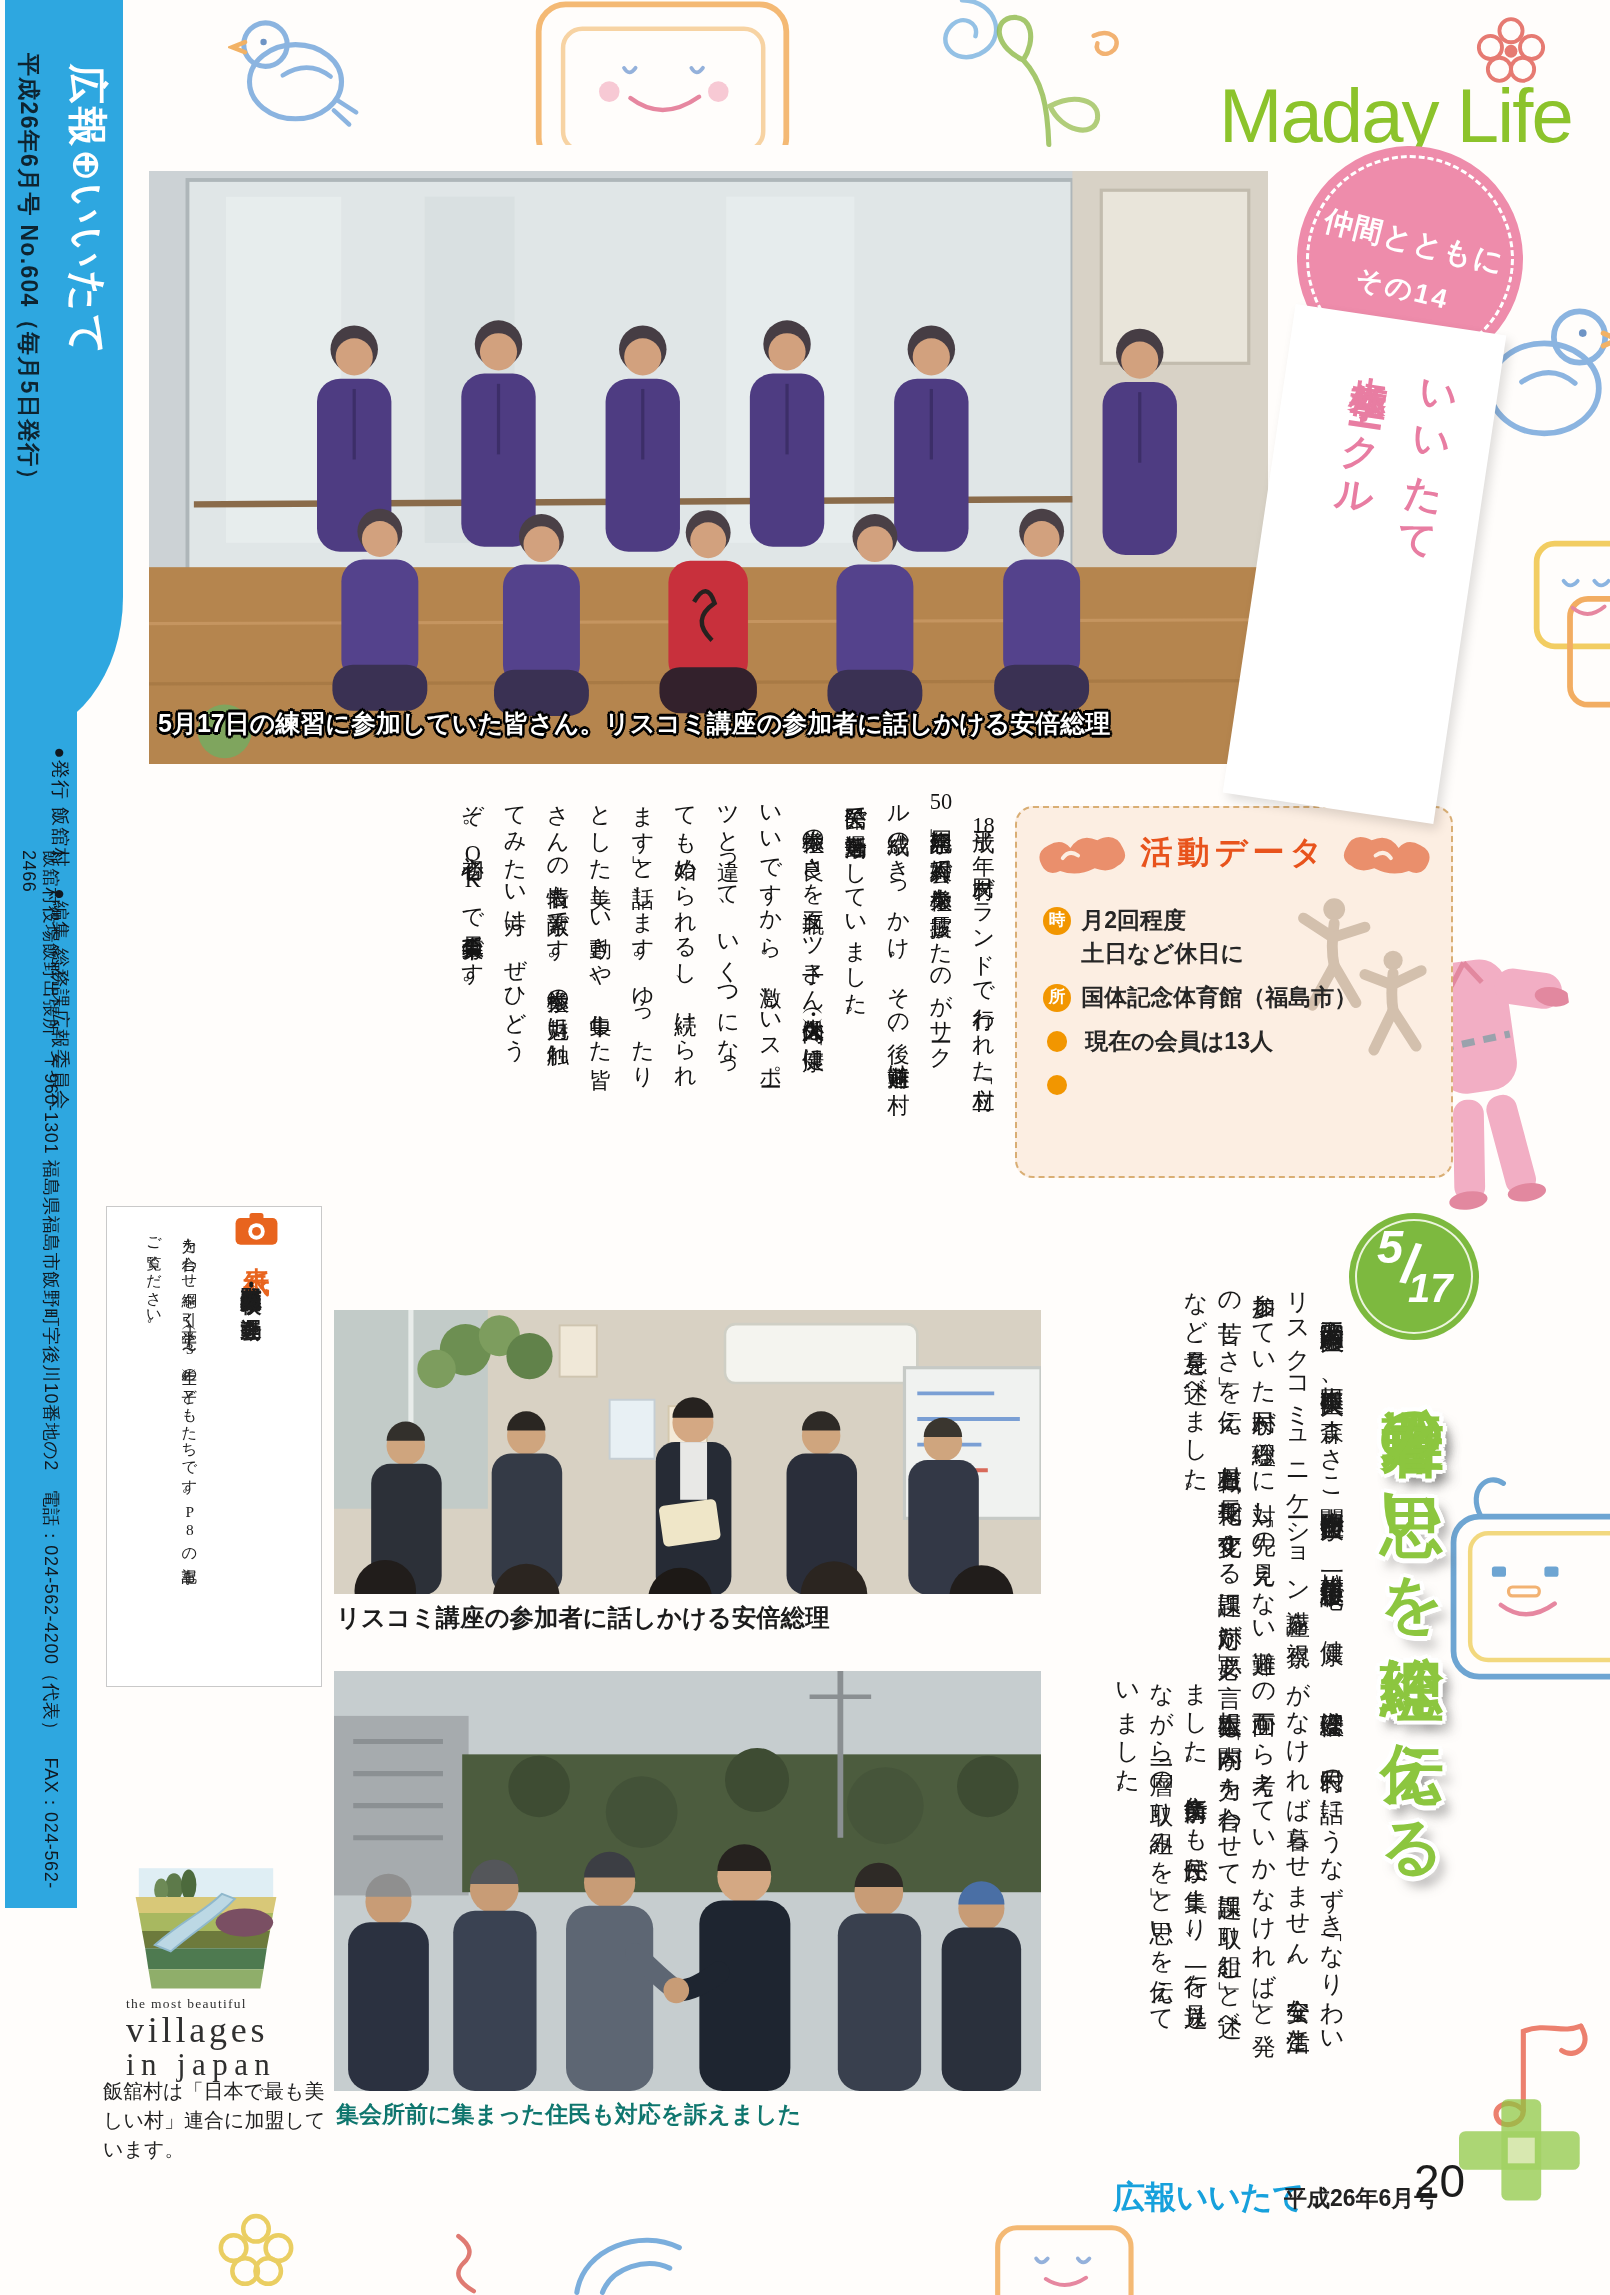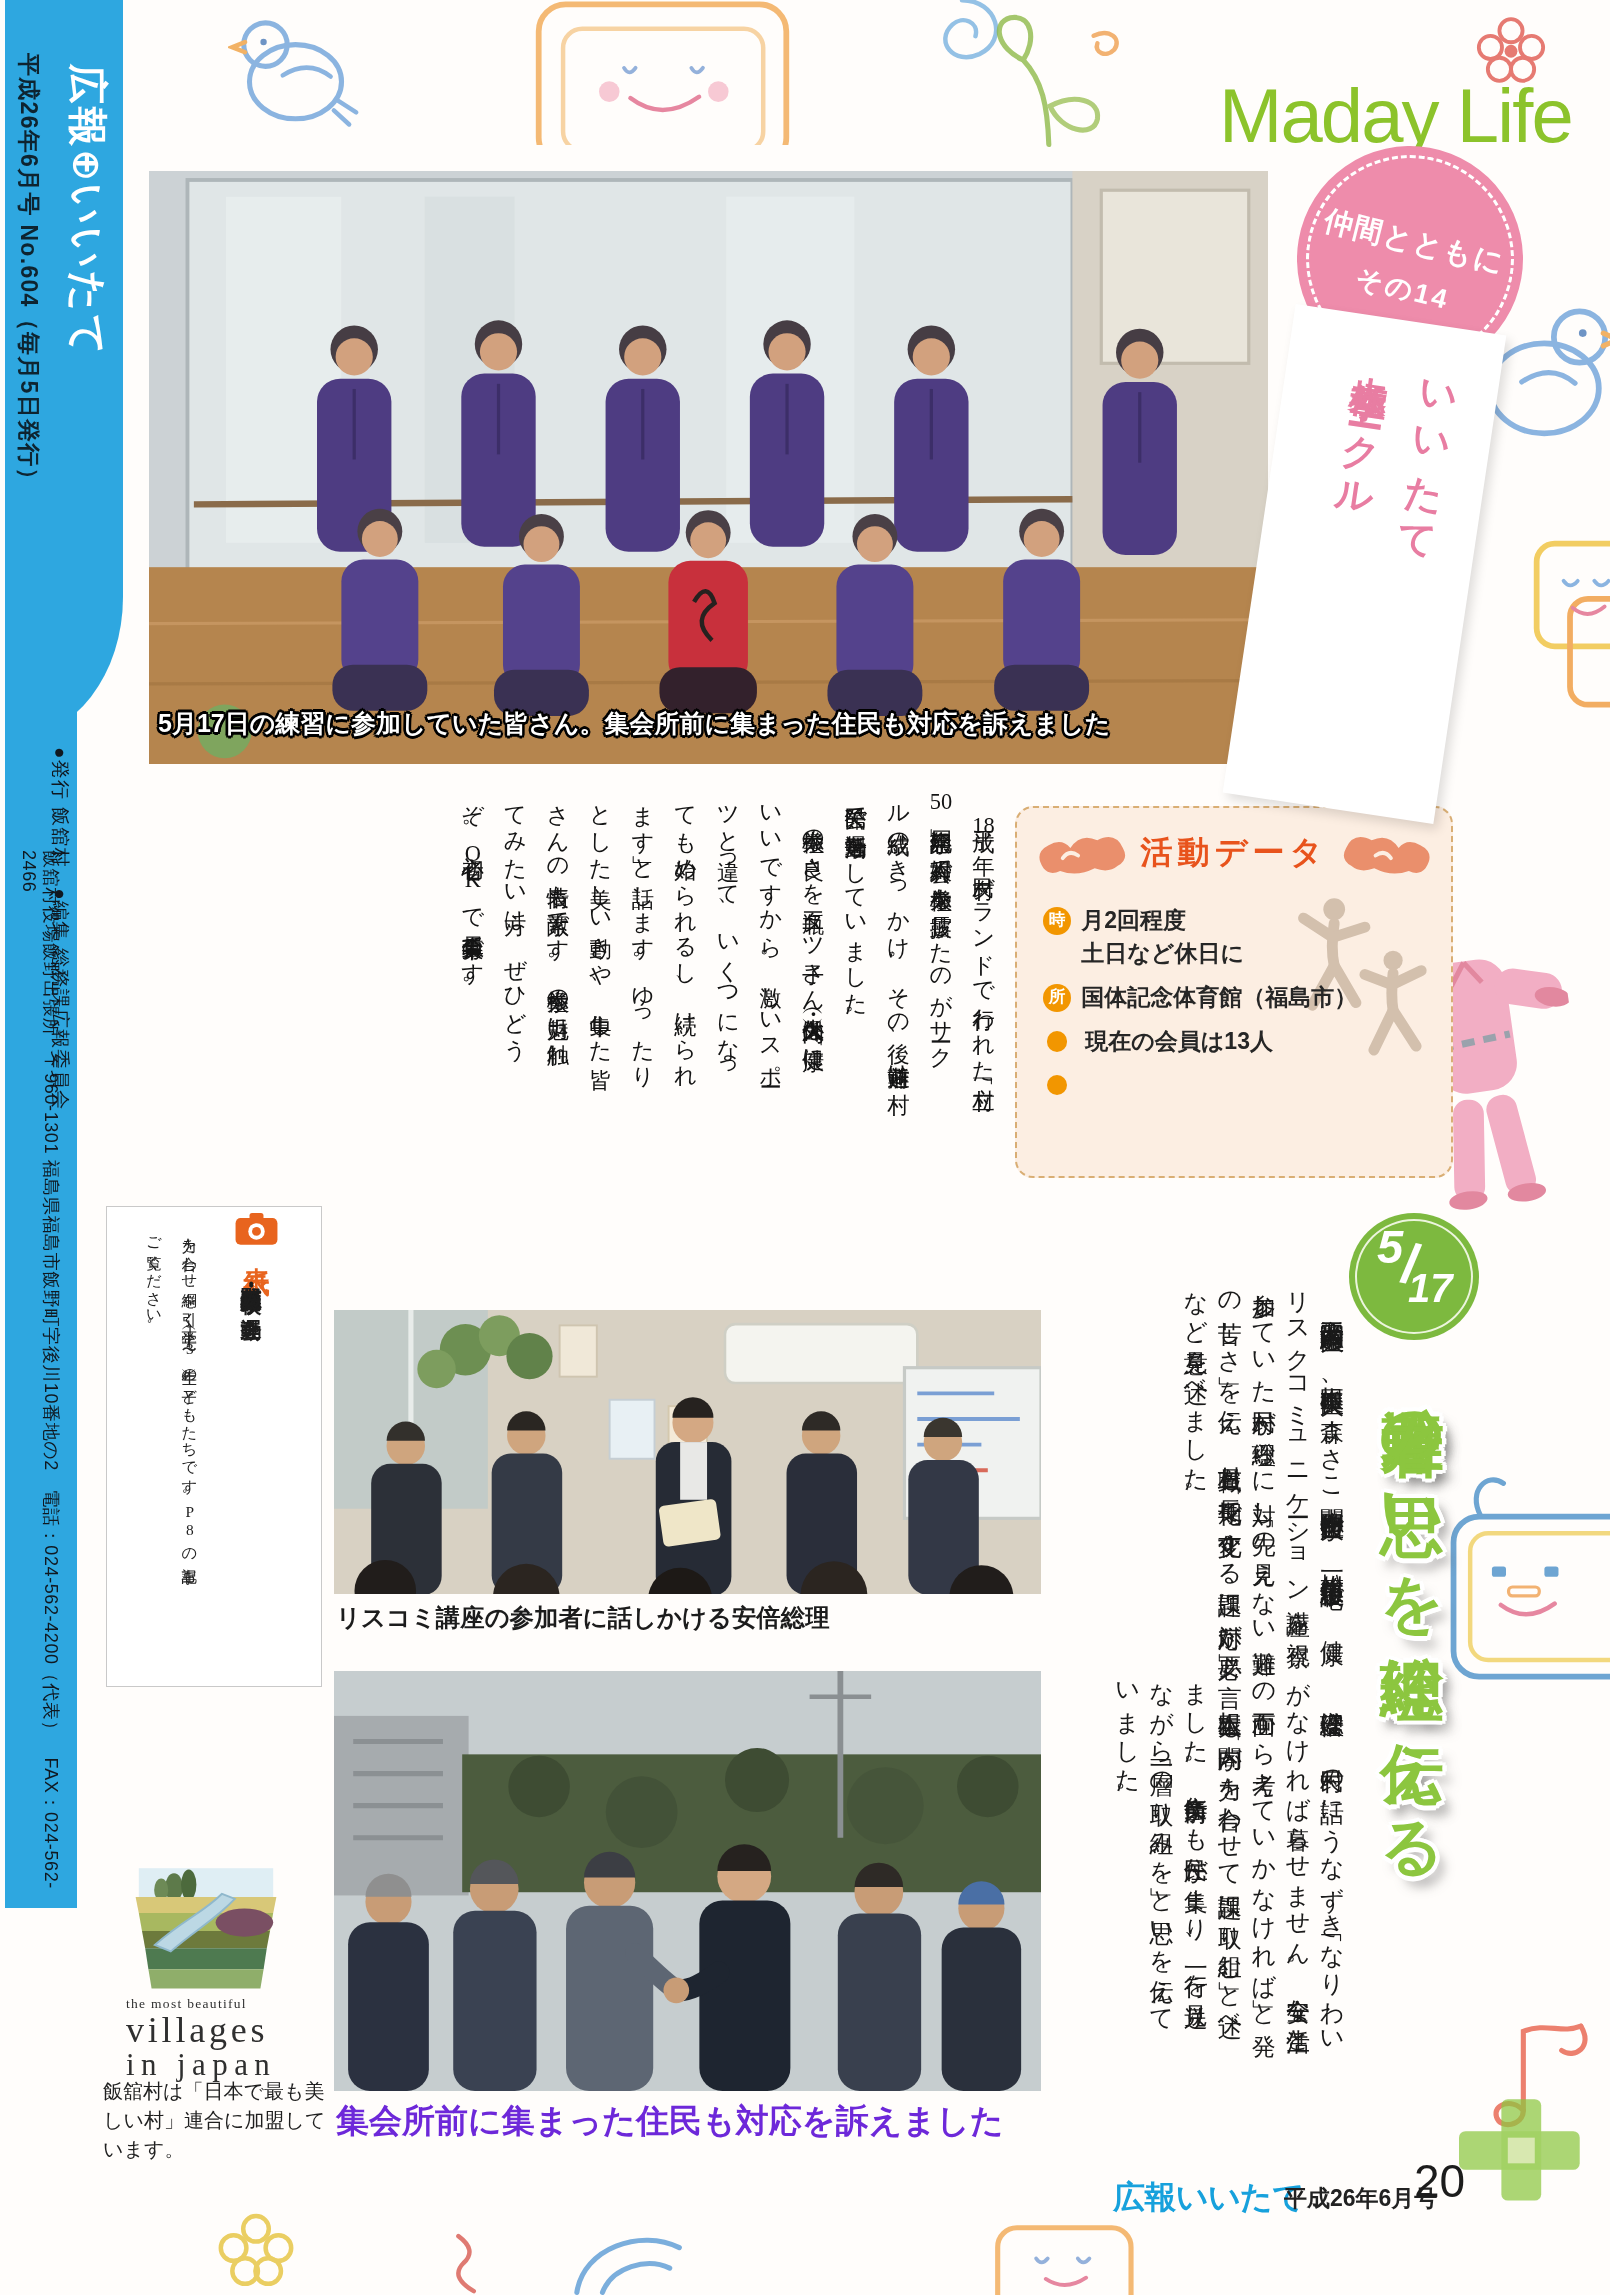--- a/index.html
+++ b/index.html
@@ -69,21 +69,21 @@
      font-family:"Liberation Serif","DejaVu Serif",serif;color:#2f2f2f;}
   .vl1{font-size:13.5px;letter-spacing:1.3px;margin-top:3.8px;}
   .vl2{font-size:36px;letter-spacing:3.8px;line-height:1;}
   .vl3{font-size:31px;letter-spacing:6.4px;line-height:1.1;}
   .vnote{left:103px;top:2077px;width:223px;font-size:20px;line-height:1.45;color:#1f1f1f;z-index:3;}
 
   
   .ph2{left:334px;top:1310px;width:707px;height:284px;}
   .ph3{left:334px;top:1671px;width:707px;height:420px;}
   .cap-black1{left:336px;top:1602px;font-size:24.4px;font-weight:700;color:#1c1c1c;z-index:3;}
-  .cap-black2{left:336px;top:2099px;font-size:33px;font-weight:700;color:#6d28d9;z-index:3;}
+  .cap-black2{left:336px;top:2099px;font-size:23px;font-weight:700;color:#0f766e;z-index:3;}
   .date-badge{left:1349px;top:1213px;width:130px;height:127px;background:#7db93f;border-radius:50%;z-index:3;}
   .date-badge::after{content:"";position:absolute;inset:5.8px;border:2.6px solid #ecf5dd;border-radius:50%;}
   .db-m{position:absolute;left:28px;top:6.4px;font-size:47px;font-weight:700;color:#fff;font-style:italic;}
   .db-s{position:absolute;left:54px;top:18px;font-size:56px;font-weight:700;color:#fff;transform:rotate(12deg);}
   .db-d{position:absolute;left:59px;top:53px;font-size:40px;font-weight:700;color:#fff;font-style:italic;}
   .headline{left:1370px;top:1355px;height:821px;font-size:63px;font-weight:700;color:#8cc63f;letter-spacing:5.1px;z-index:3;
      text-shadow:-3.2px -3.2px 0 #fff,3.2px -3.2px 0 #fff,-3.2px 3.2px 0 #fff,3.2px 3.2px 0 #fff,-4.5px 0 0 #fff,4.5px 0 0 #fff,
      0 -4.5px 0 #fff,0 4.5px 0 #fff,7.7px 10.3px 10.3px rgba(90,90,90,.5);}
   .news1{left:1044px;top:1275px;width:305px;height:377px;font-size:24px;line-height:1.42;color:#1a1a1a;z-index:3;letter-spacing:1.3px;}
   .news2{left:1044px;top:1666px;width:305px;height:377px;font-size:24px;line-height:1.42;color:#1a1a1a;z-index:3;letter-spacing:1.3px;}
@@ -233,21 +233,21 @@
       <use href="#pkneel" x="1392" y="610"></use>
     <g transform="translate(872,612)">
       <circle cx="0" cy="-48" r="35" fill="#4a4046"></circle>
         <circle cx="0" cy="-36" r="28" fill="#d2a17e"></circle>
       <rect x="-62" y="-4" width="124" height="192" rx="34" fill="#c8303c"></rect>
       <path d="M-22 60 q20 -34 32 2 q-38 26 -4 58" stroke="#26211f" stroke-width="7" fill="none"></path>
       <rect x="-76" y="162" width="152" height="72" rx="32" fill="#33212c"></rect>
     </g>
   </svg>
 </div>
-<div class="abs cap-overlay">5月17日の練習に参加していた皆さん。集会所前に集まった住民も対応を訴えました</div>
+<div class="abs cap-overlay">5月17日の練習に参加していた皆さん。リスコミ講座の参加者に話しかける安倍総理</div>
 
 <div class="abs series-badge">
   <div class="series-inner">
     <span class="series-l1">仲間とともに</span>
     <span class="series-l2">その14</span>
   </div>
 </div>
 <div class="abs circle-banner">
   <div class="banner-text vtext rich">いいたて<br>太極拳サークル</div>
 </div>

